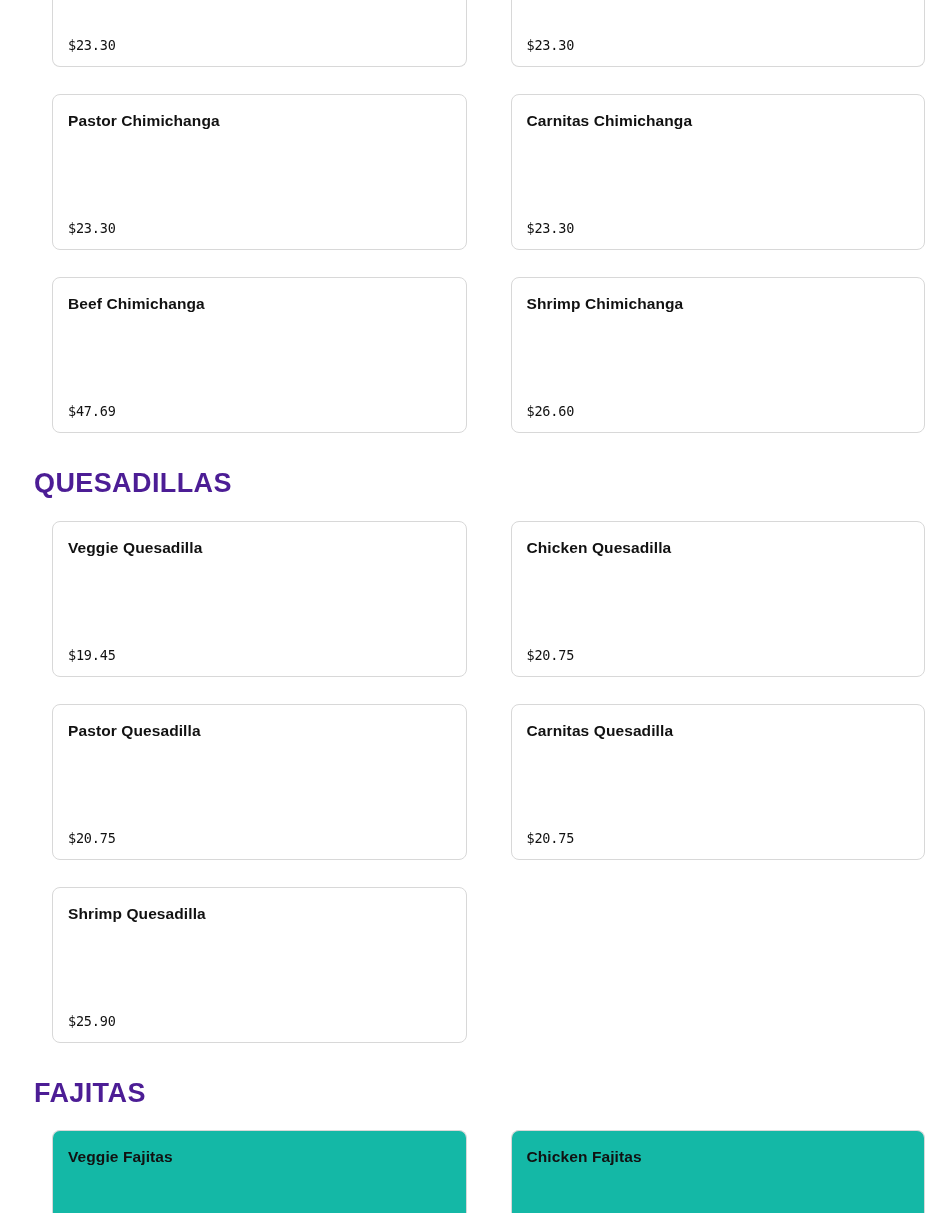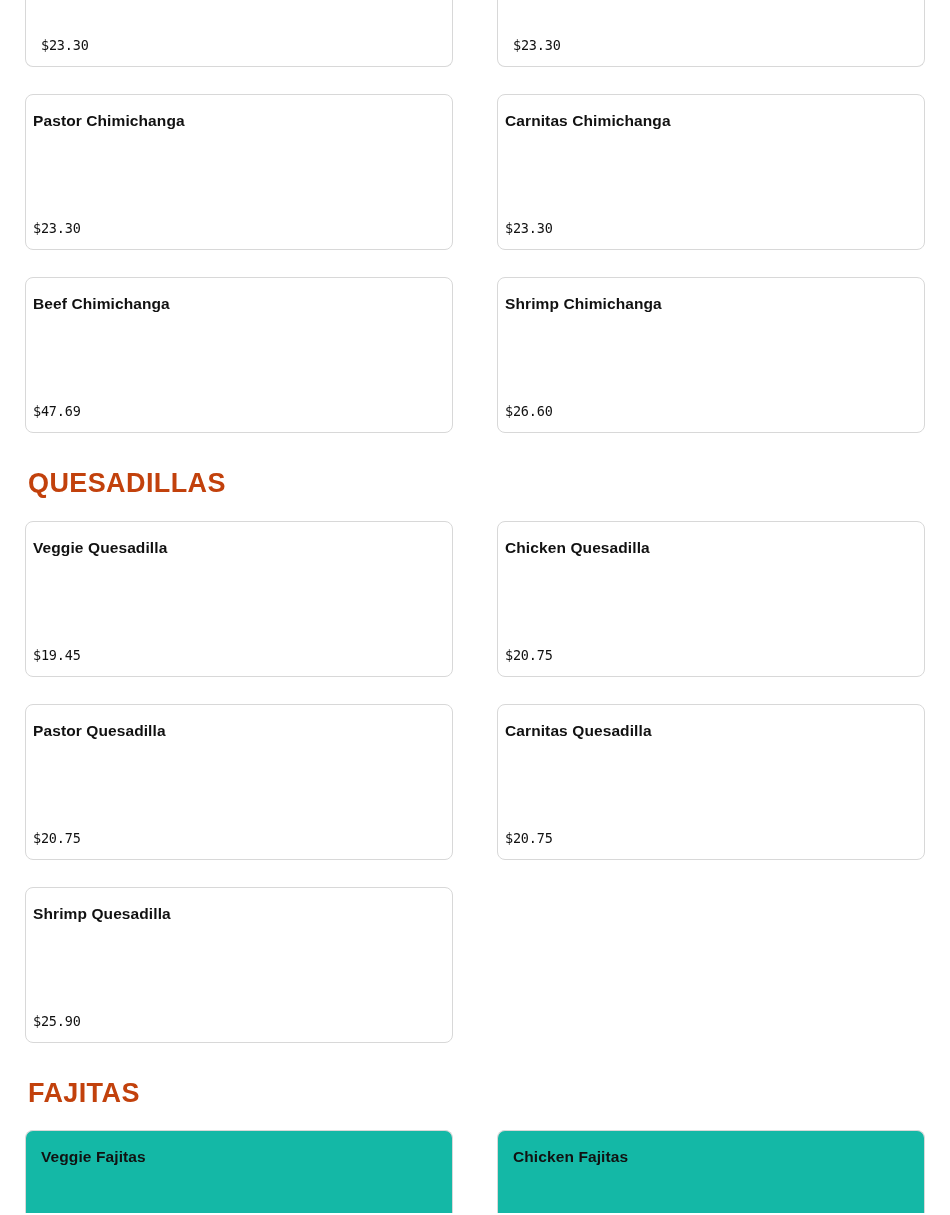--- a/index.html
+++ b/index.html
@@ -20,26 +20,27 @@
     overflow: hidden;
   }
   .content {
     padding: 0 25px;
   }
   .grid {
     display: grid;
     grid-template-columns: 1fr 1fr;
     column-gap: 44px;
     row-gap: 27px;
+    margin-left: 27px;
   }
   .card {
     border: 1px solid #d8d8d8;
     border-radius: 8px;
     background: #ffffff;
-    padding: 17px 15px 13px 7px;
+    padding: 17px 15px 13px 15px;
     min-height: 156px;
     display: flex;
     flex-direction: column;
     justify-content: space-between;
   }
   .item-name {
     font-size: 15.5px;
     font-weight: bold;
     line-height: 1.2;
     color: #111111;
@@ -48,22 +49,22 @@
   .item-price {
     font-family: "DejaVu Sans Mono", monospace;
     font-size: 13.5px;
     color: #111111;
     letter-spacing: -0.2px;
   }
   .section-title {
     font-size: 27px;
     font-weight: bold;
     letter-spacing: 0.4px;
-    color: #c2410c;
-    margin: 36px 0 22px 3px;
+    color: #4c1d95;
+    margin: 36px 0 22px 9px;
     line-height: 1.1;
   }
   .clip-top {
     margin-top: 0;
   }
   .cut-card {
     border: 1px solid #d8d8d8;
     border-top: 0;
     border-radius: 0 0 8px 8px;
     background: #fff;

